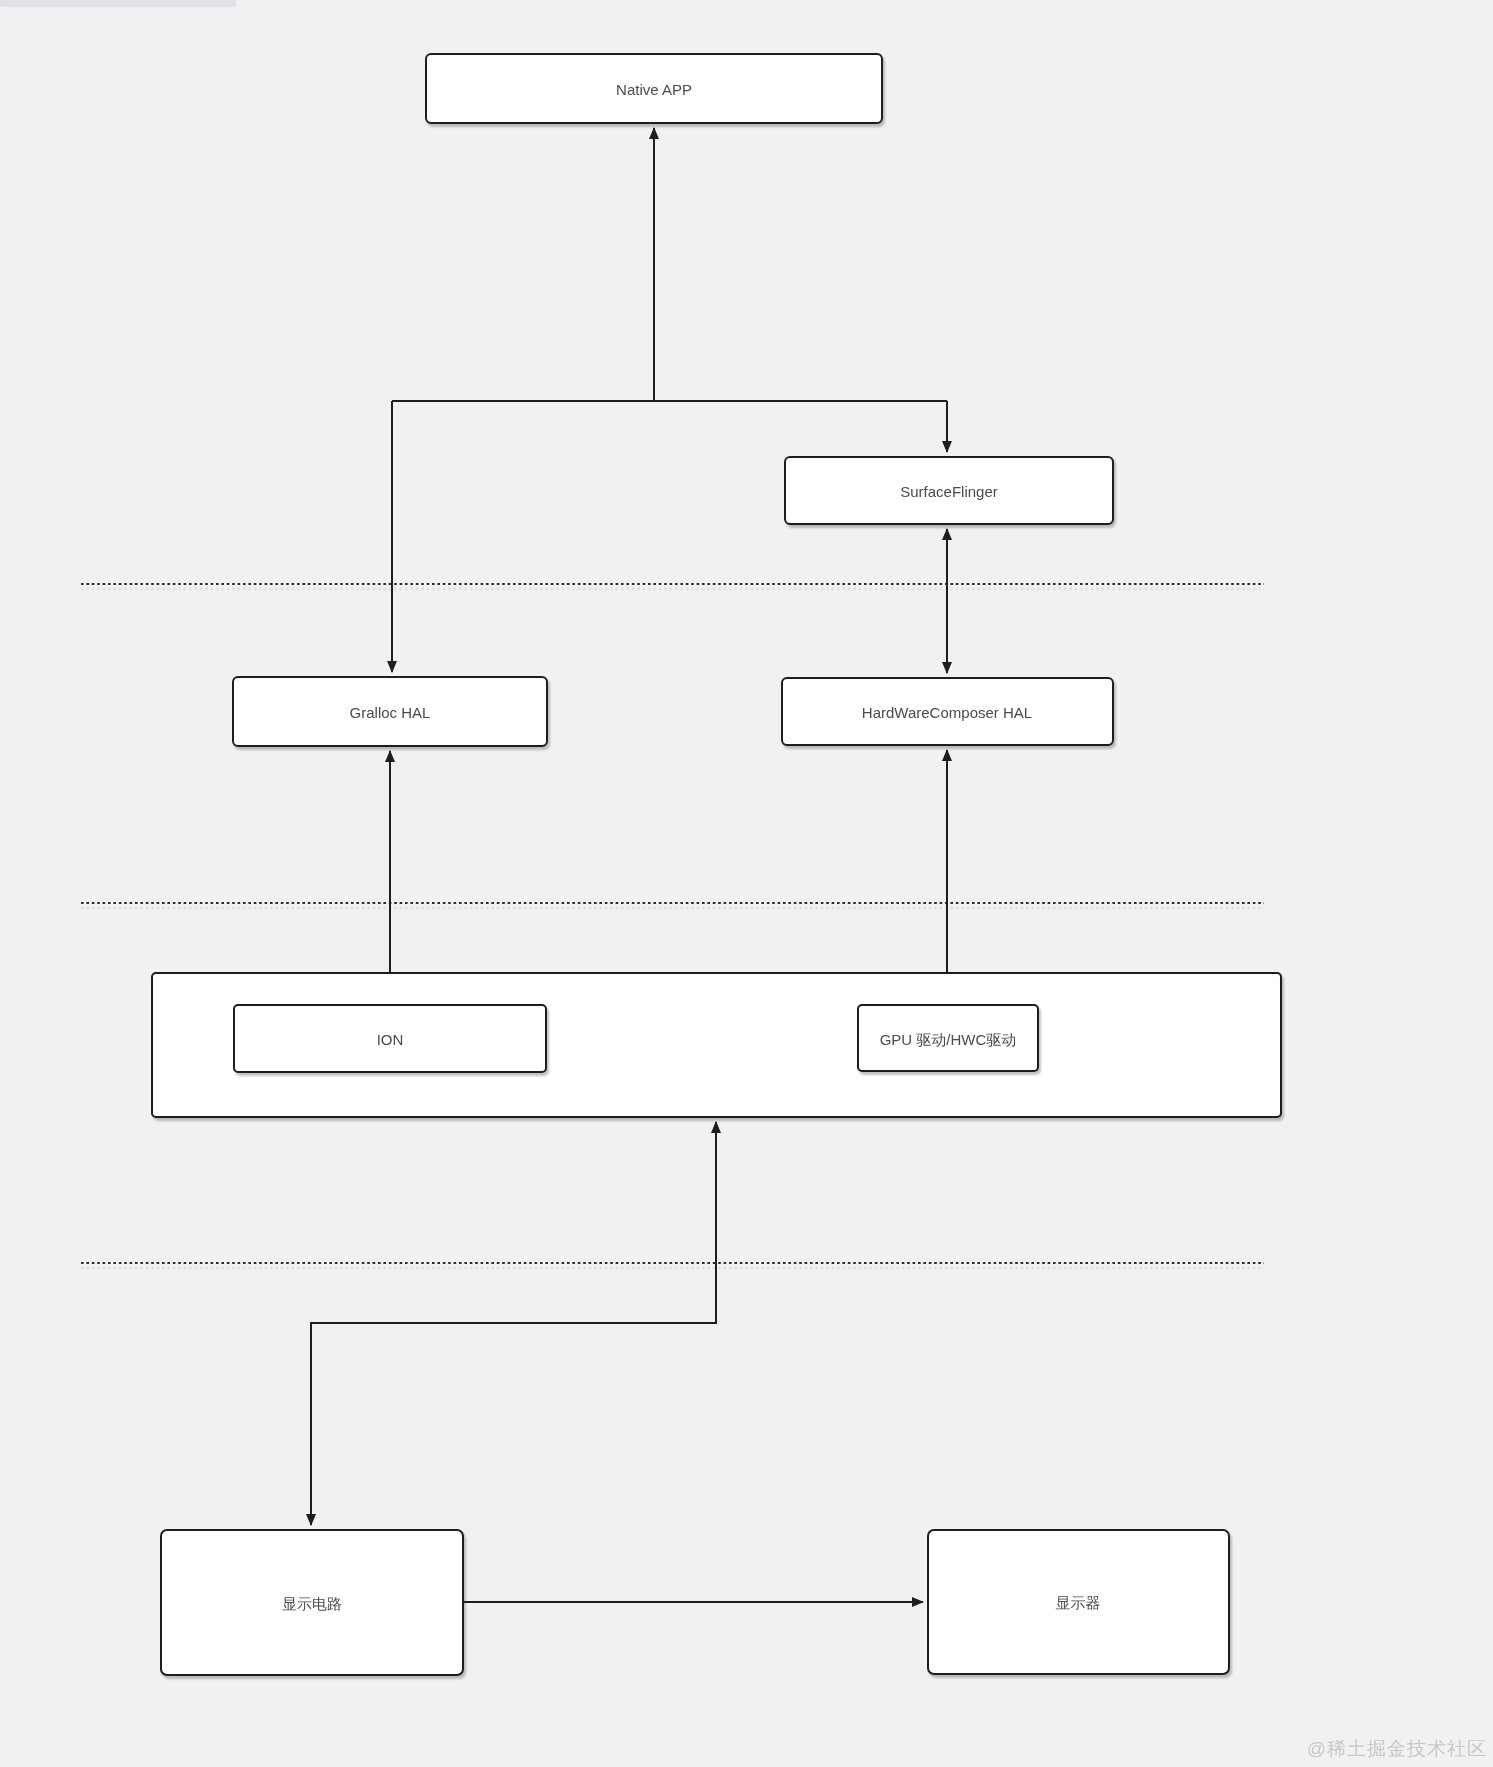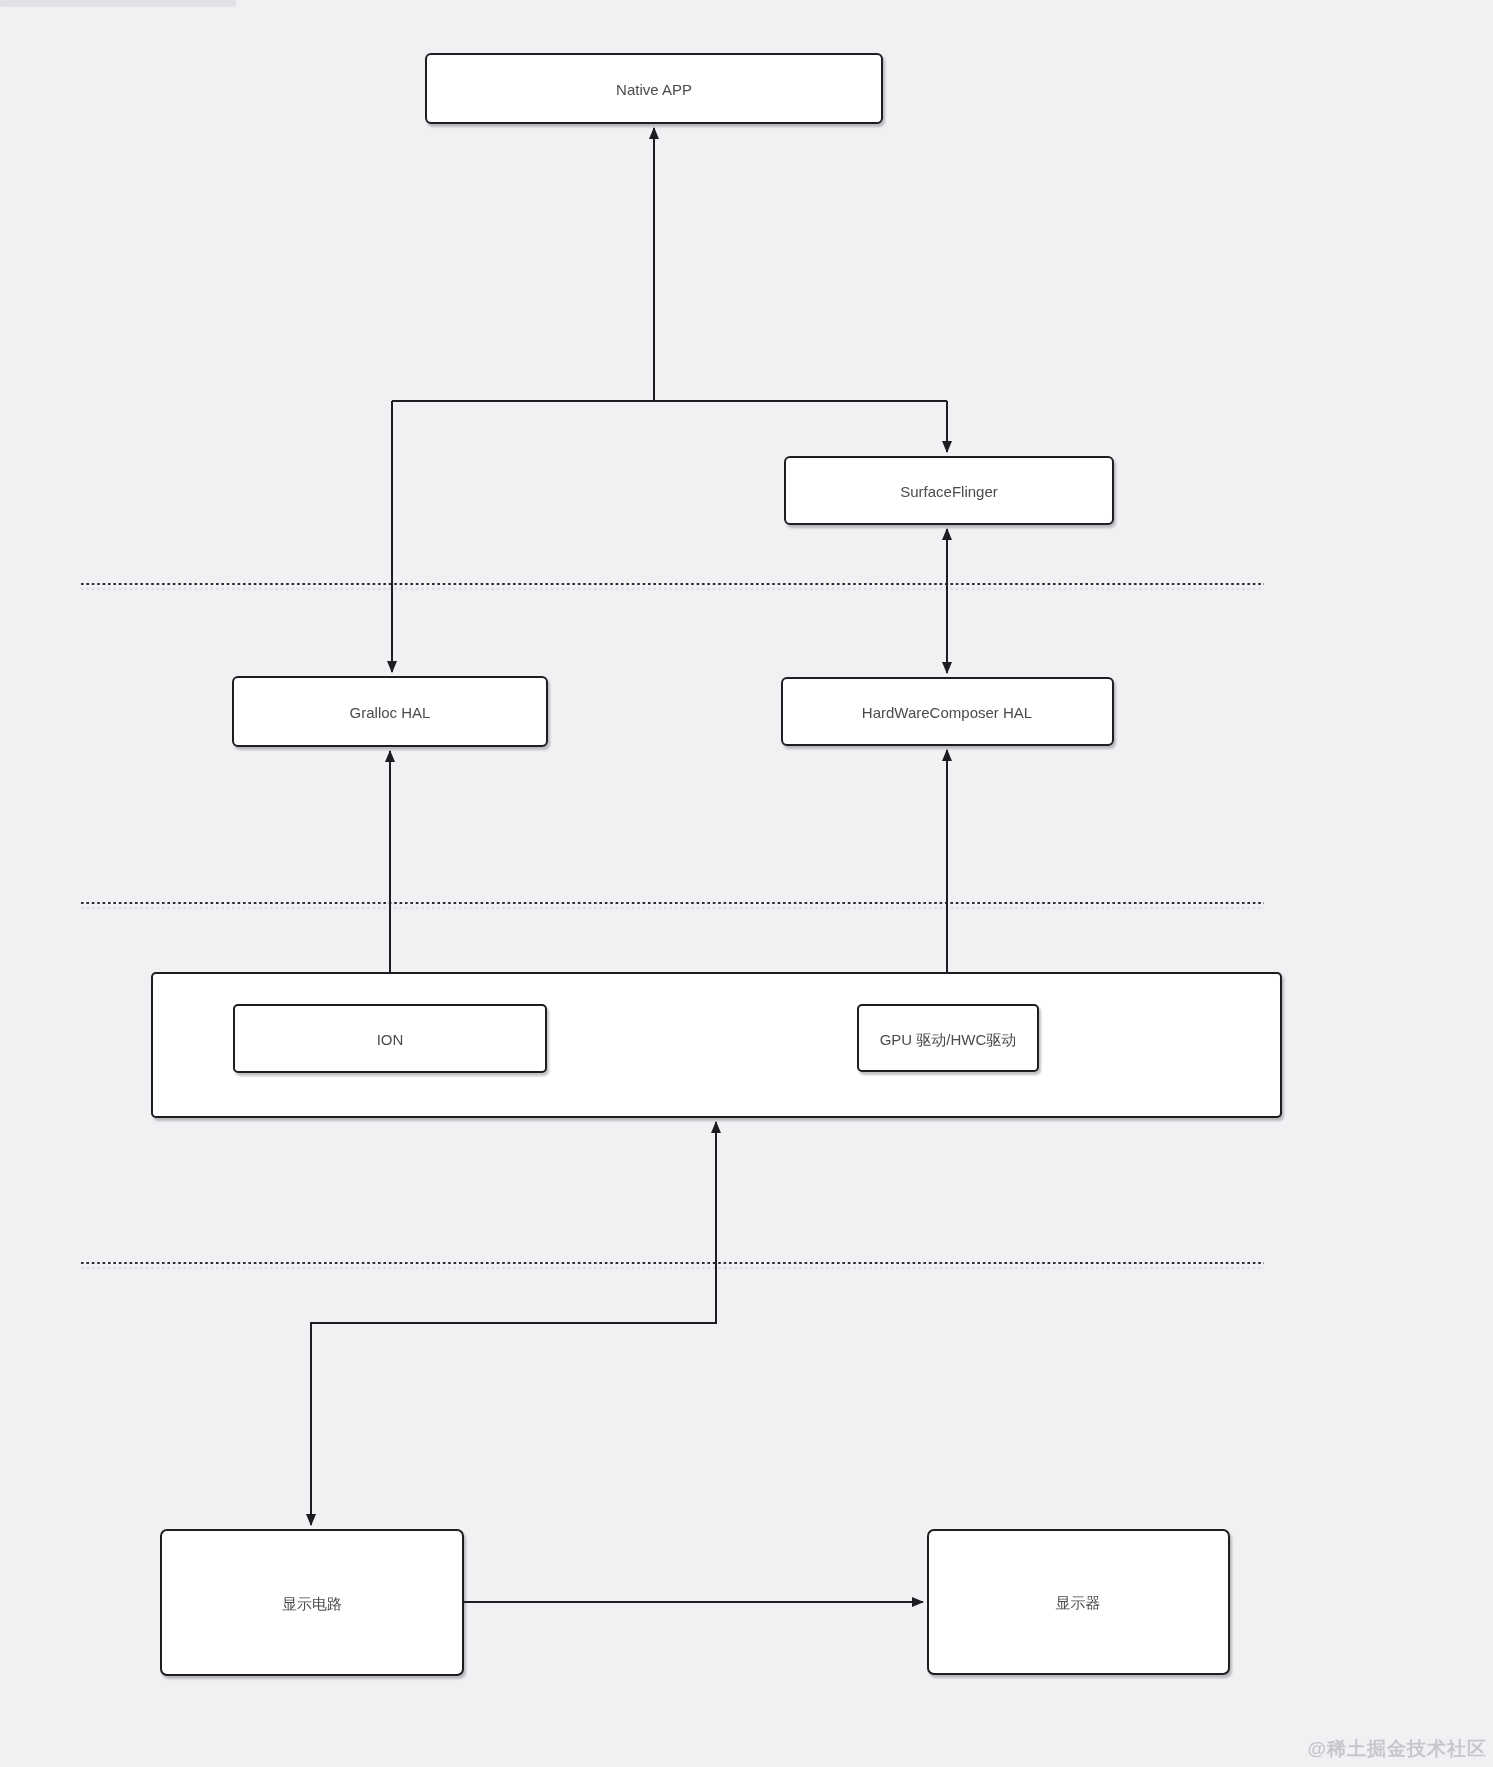--- a/index.html
+++ b/index.html
@@ -57,21 +57,20 @@
     fill: #e2e2e6;
   }
   .watermark {
     position: absolute;
     right: 6px;
     bottom: 5px;
     font-size: 19px;
     letter-spacing: 1px;
     color: #c7c7cb;
     user-select: none;
-    font-weight: bold;
   }
 </style>
 </head>
 <body>
 
 <svg class="diagram-svg" width="1493" height="1767" viewBox="0 0 1493 1767">
   <defs>
     <marker id="ah" markerUnits="userSpaceOnUse" markerWidth="14" markerHeight="12" refX="12" refY="6" orient="auto-start-reverse">
       <path d="M1,1 L13,6 L1,11 Z" fill="#1e1e22"></path>
     </marker>

